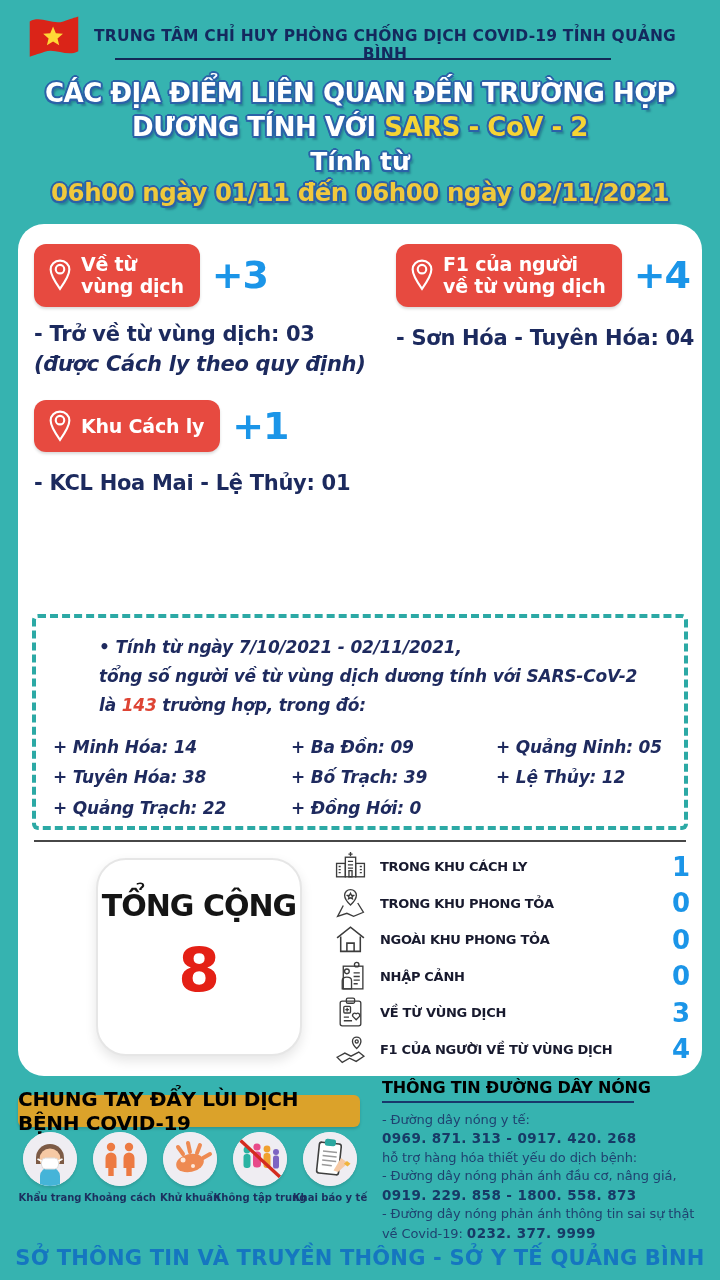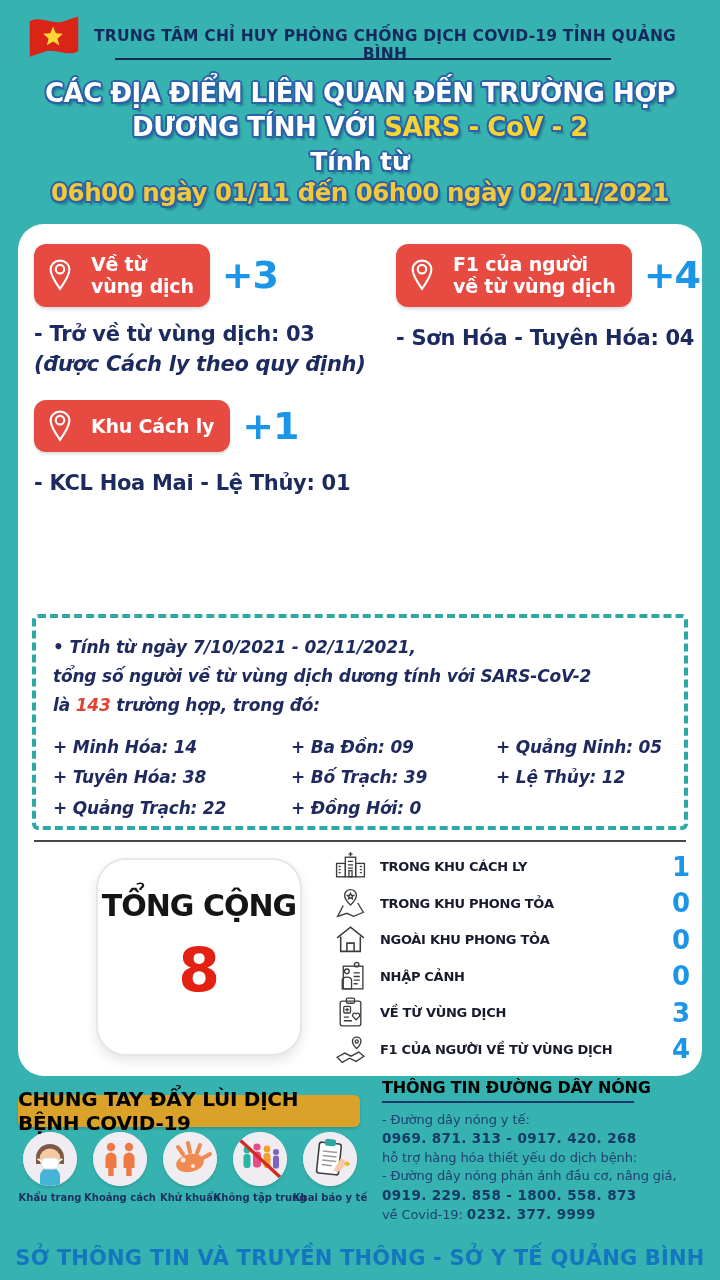--- a/index.html
+++ b/index.html
@@ -23,40 +23,40 @@
   .t2 .hl { color:#f6d434; }
   .t3 { top:147px; font-size:25px; }
   .t4 { top:178px; font-size:24.5px; color:#f0c93c; letter-spacing:-.5px; }
 
   
   .panel { position:absolute; left:18px; top:224px; width:684px; height:852px;
     background:#fff; border-radius:26px; }
 
   .case { position:absolute; }
   .badge-row { display:flex; align-items:center; gap:12px; }
-  .badge { display:flex; align-items:center; gap:18px; background:#e74a40; border-radius:12px;
+  .badge { display:flex; align-items:center; gap:8px; background:#e74a40; border-radius:12px;
     padding:9px 16px 9px 13px; box-shadow:0 2px 3px rgba(0,0,0,.15); }
   .pin { width:26px; height:34px; flex:none; }
   .pin svg { width:100%; height:100%; }
   .badge-lines { color:#fff; font-weight:bold; font-size:19px; line-height:1.18; letter-spacing:-.2px; }
   .delta { color:#1b95e8; font-size:38px; font-weight:bold; letter-spacing:-1px; }
   .details { margin-top:12px; font-size:21px; font-weight:bold; color:#1c2a5e;
     line-height:1.45; letter-spacing:-.3px; }
   .detail-line.italic { font-style:italic; }
   #case-0 { left:16px; top:20px; }
   #case-1 { left:378px; top:20px; }
   #case-1 .details { margin-top:16px; }
   #case-2 { left:16px; top:176px; }
   #case-2 .details { margin-top:16px; }
 
   
   .sumbox { position:absolute; left:14px; top:390px; width:656px; height:216px;
     border:4px dashed #2ca9a5; border-radius:6px; padding:15px 10px 0 17px; }
   .sline { font-size:17px; font-weight:bold; font-style:italic; color:#1e2a5e;
-    line-height:1.7; letter-spacing:-.2px; }
+    line-height:1.7; letter-spacing:-.2px;margin-left:46px; }
   .s143 { color:#de4434; }
   .sum-cols { display:flex; margin-top:12px; }
   .sum-col { line-height:1.8; font-size:17px; font-weight:bold; font-style:italic;
     color:#1e2a5e; letter-spacing:-.2px; }
   .sum-col:nth-child(1){ width:238px; } .sum-col:nth-child(2){ width:205px; }
 
   .divider { position:absolute; left:16px; top:616px; width:652px; height:2px; background:#474747; }
 
   
   .total-box { position:absolute; left:78px; top:634px; width:206px; height:198px; background:#fff;
@@ -347,19 +347,20 @@
 
   <div class="hotline">
     <div class="h-title">THÔNG TIN ĐƯỜNG DÂY NÓNG</div>
     <div class="h-underline"></div>
     <div id="hotline-lines">
         <div class="h-line"><span>- Đường dây nóng y tế:</span></div>
         <div class="h-line"><span class="b">0969. 871. 313   -   0917. 420. 268</span></div>
         <div class="h-line"><span>hỗ trợ hàng hóa thiết yếu do dịch bệnh:</span></div>
         <div class="h-line"><span>- Đường dây nóng phản ánh đầu cơ, nâng giá,</span></div>
         <div class="h-line"><span class="b">0919. 229. 858  -  1800. 558. 873</span></div>
+        <div class="h-line"><span>- Đường dây nóng phản ánh thông tin sai sự thật</span></div>
         <div class="h-line"><span>về Covid-19: </span><span class="b">0232. 377. 9999</span></div>
       </div>
   </div>
 
   <div class="footer">SỞ THÔNG TIN VÀ TRUYỀN THÔNG - SỞ Y TẾ QUẢNG BÌNH</div>
 
 </div>
 
 </body></html>

